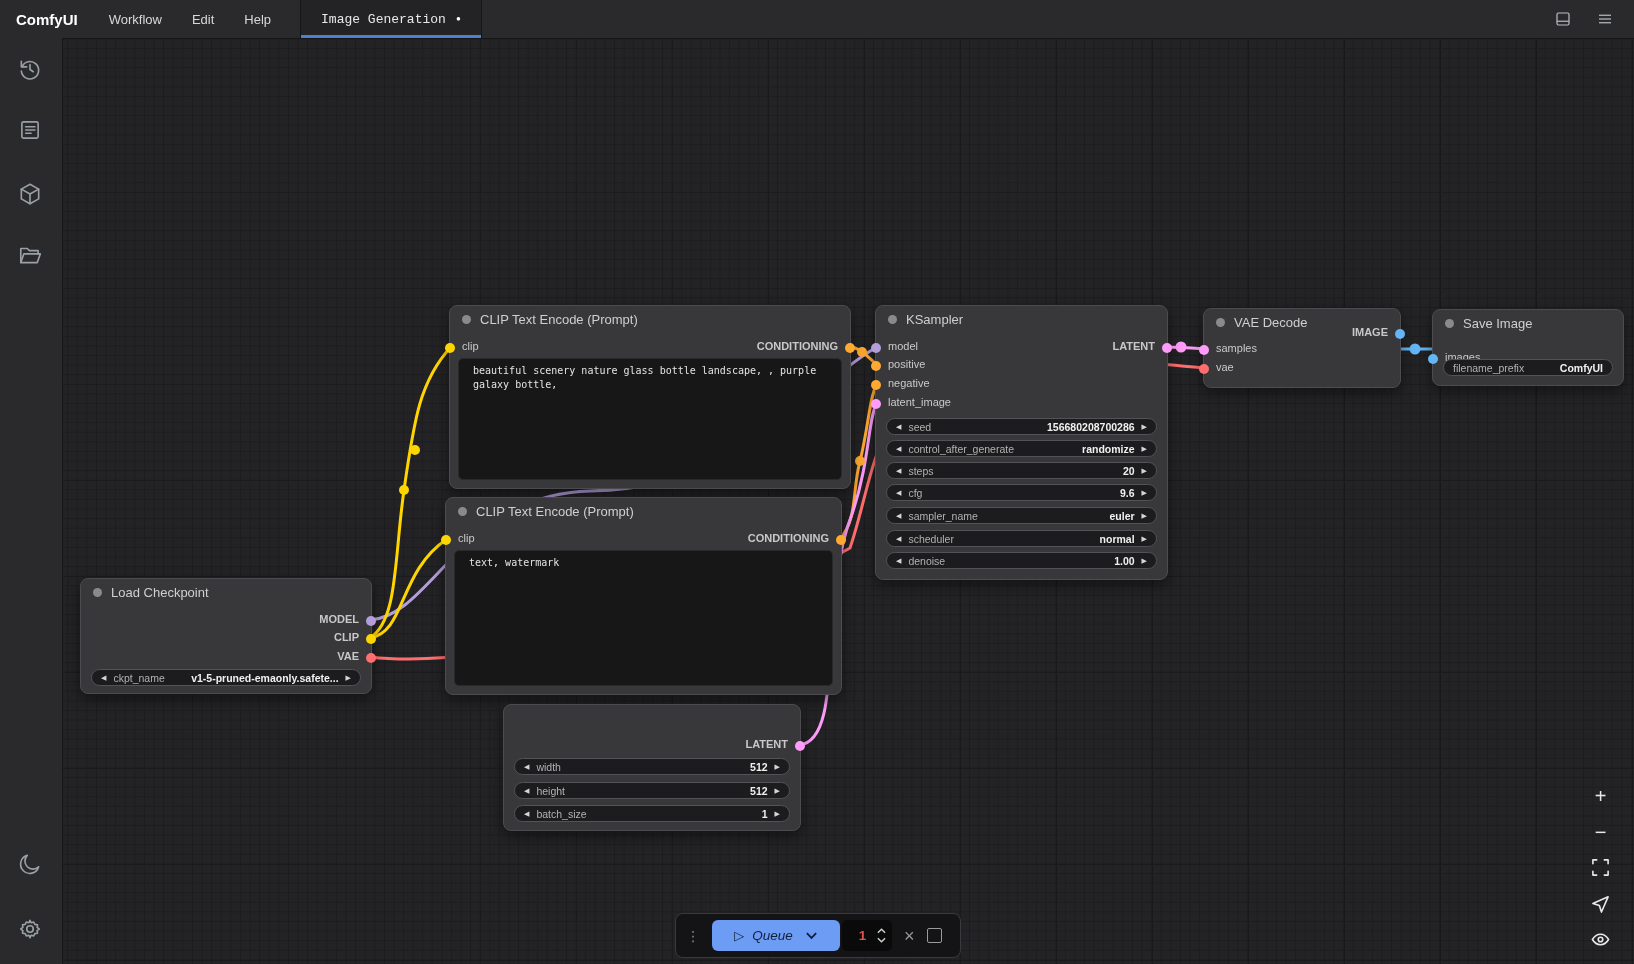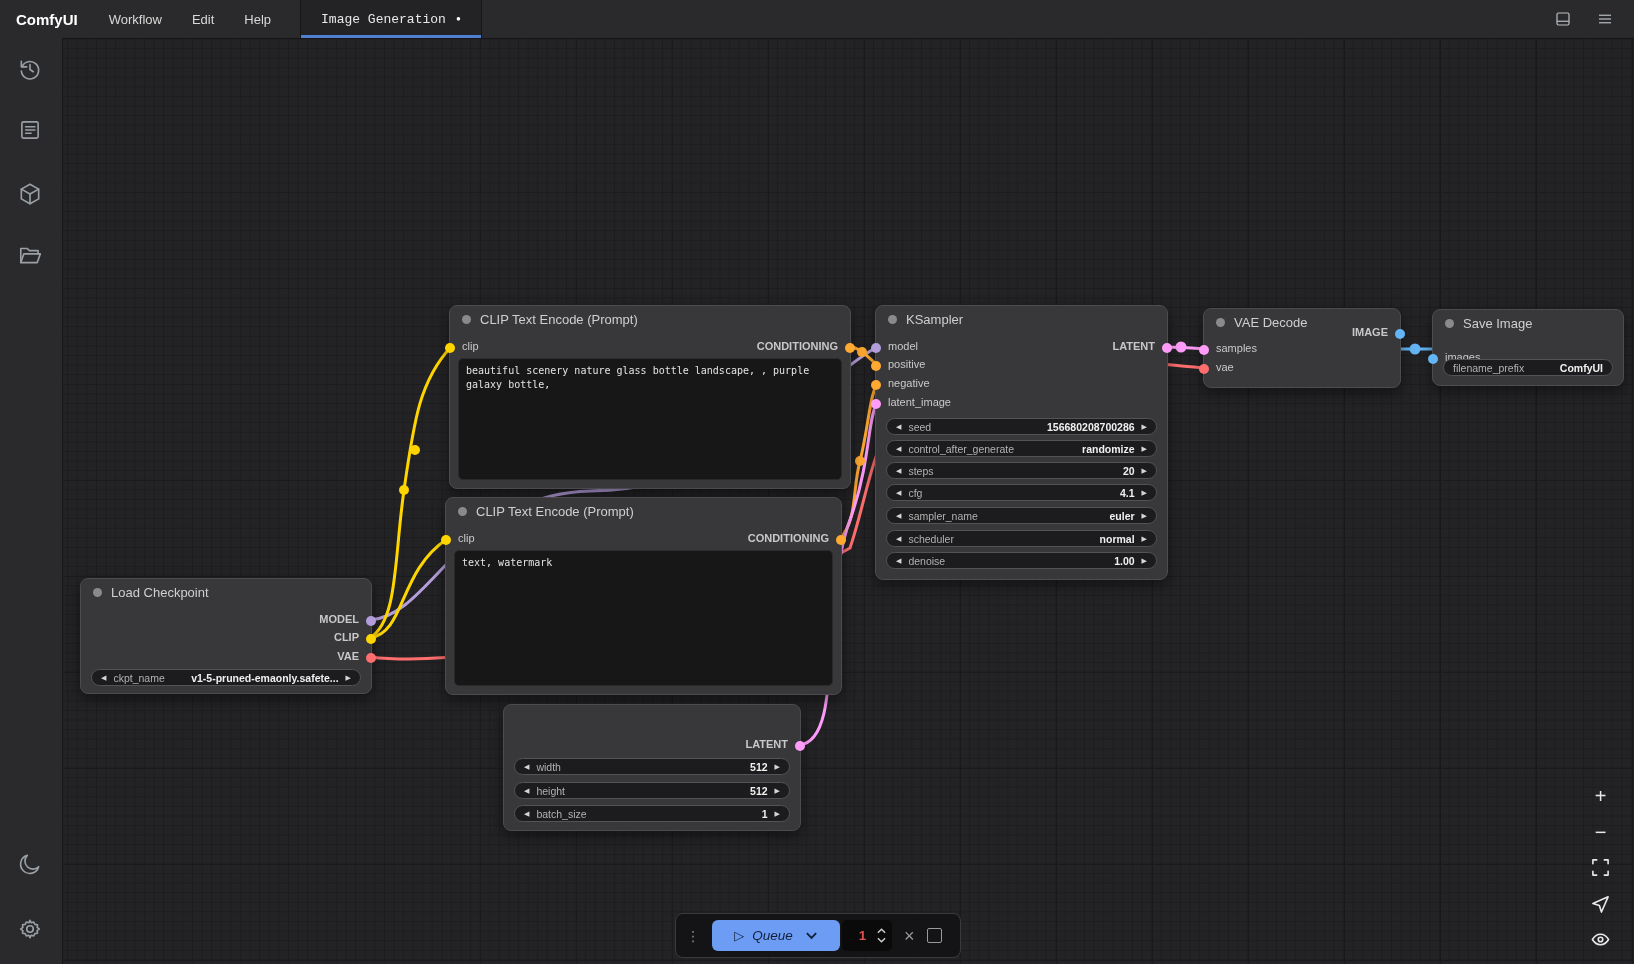--- a/index.html
+++ b/index.html
@@ -43,21 +43,21 @@
   .port{width:10px;height:10px;border-radius:50%;position:absolute;top:3px;}
   .slot.in .port{left:-17px;}
   .slot.out .port{right:-17px;}
   .slot.out .slabel{font-weight:bold;color:#c8c8c8;}
   .widget{position:absolute;left:10px;right:10px;height:17px;background:#1c1c1e;border:1px solid #525257;
     border-radius:9px;display:flex;align-items:center;padding:0 9px;gap:7px;font-size:10.5px;box-sizing:border-box;}
   .wlabel{color:#b2b2b2;white-space:nowrap;}
   .wvalue{margin-left:auto;color:#f0f0f0;font-weight:bold;white-space:nowrap;}
   .warr{color:#d6d6d6;font-size:7px;line-height:15px;}
   .ta{position:absolute;left:8px;right:8px;bottom:8px;top:52px;background:#171717;border:1px solid #2a2a2a;
-    border-radius:5px;padding:5px 7px;font-family:"DejaVu Sans Mono",monospace;font-size:10px;color:#e4e4e4;
+    border-radius:5px;padding:5px 14px;font-family:"DejaVu Sans Mono",monospace;font-size:10px;color:#e4e4e4;
     white-space:pre-wrap;line-height:1.35;}
   
   #node-load-checkpoint{left:80px;top:578px;width:290px;height:114px;}
   #node-clip-pos{left:449px;top:305px;width:400px;height:182px;}
   #node-clip-neg{left:445px;top:497px;width:395px;height:196px;}
   #node-ksampler{left:875px;top:305px;width:291px;height:273px;}
   #node-vae-decode{left:1203px;top:308px;width:196px;height:78px;}
   #node-save-image{left:1432px;top:309px;width:190px;height:75px;}
   #node-empty-latent{left:503px;top:704px;width:296px;height:125px;}
   
@@ -267,21 +267,21 @@
   </div>
   <div class="widget" style="top:156px">
     <span class="warr">◀</span>
     <span class="wlabel">steps</span>
     <span class="wvalue">20</span>
     <span class="warr">▶</span>
   </div>
   <div class="widget" style="top:178px">
     <span class="warr">◀</span>
     <span class="wlabel">cfg</span>
-    <span class="wvalue">4.1</span>
+    <span class="wvalue">9.6</span>
     <span class="warr">▶</span>
   </div>
   <div class="widget" style="top:201px">
     <span class="warr">◀</span>
     <span class="wlabel">sampler_name</span>
     <span class="wvalue">euler</span>
     <span class="warr">▶</span>
   </div>
   <div class="widget" style="top:224px">
     <span class="warr">◀</span>

